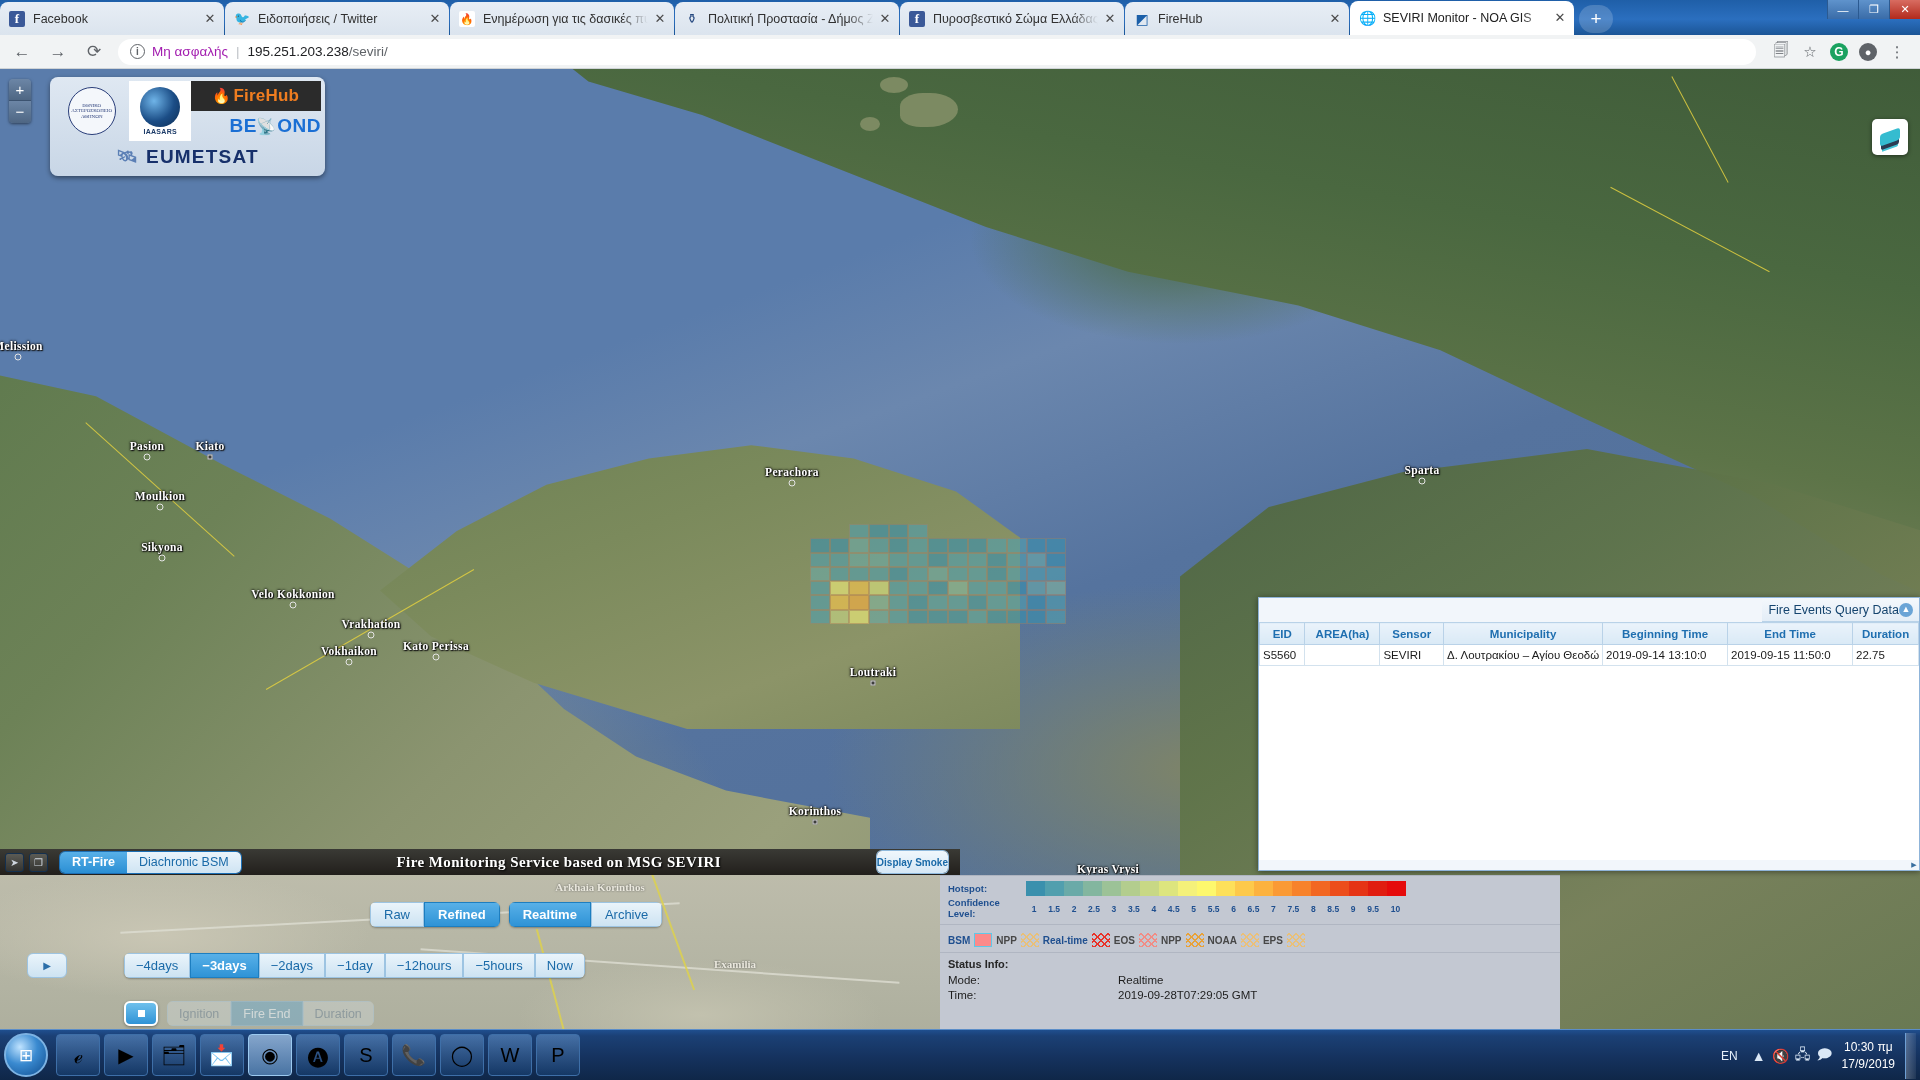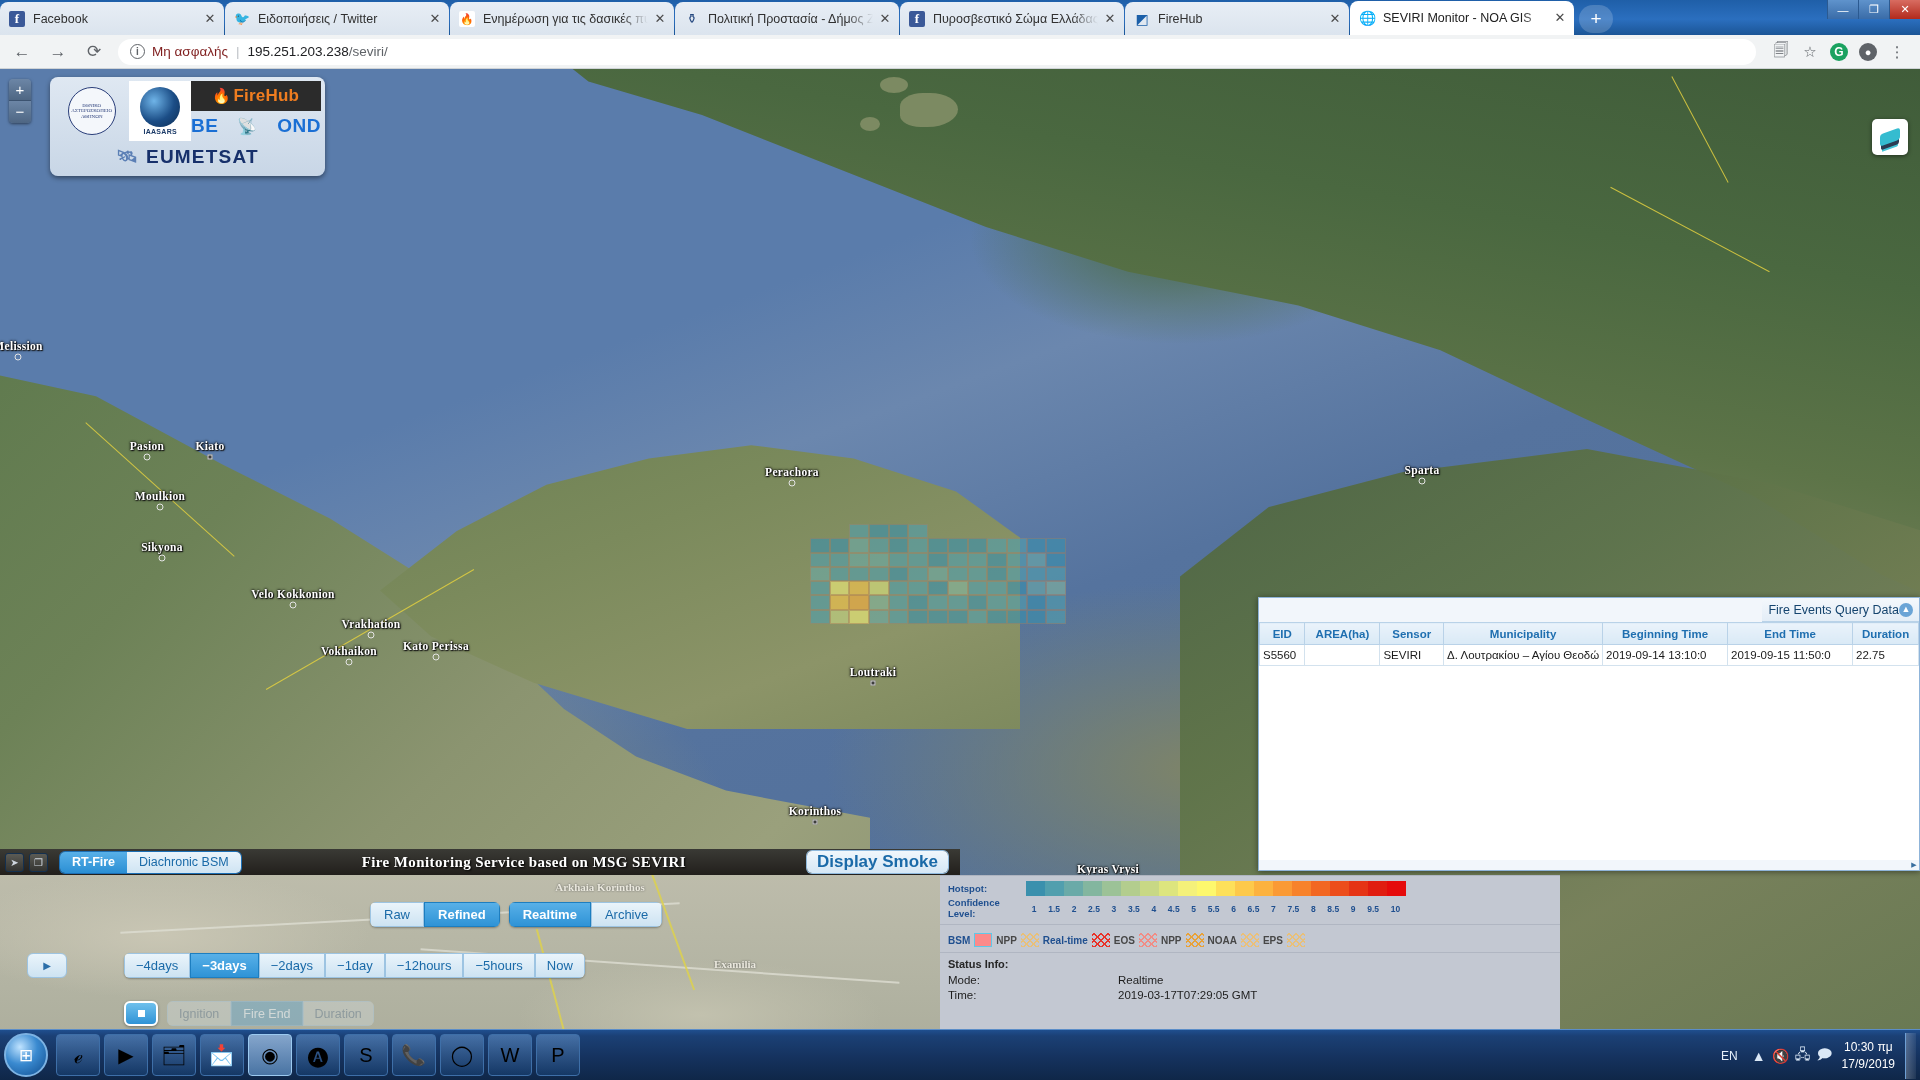--- a/index.html
+++ b/index.html
@@ -42,21 +42,21 @@
   .fi-globe { color:#555; font-size:14px; line-height:16px; text-align:center; }
 
   .omnibar { position:absolute; left:0; top:35px; width:1920px; height:34px;
      background:#f1f3f4; border-bottom:1px solid #cfd3d6; display:flex; align-items:center; }
   .navbtn { width:28px; height:28px; margin-left:8px; color:#5f6368; font-size:17px;
      display:flex; align-items:center; justify-content:center; }
   .urlbox { flex:1 1 auto; height:26px; margin:0 10px 0 10px; background:#fff; border-radius:13px;
      display:flex; align-items:center; padding:0 12px; font-size:13.5px; color:#202124; }
   .infoicon { width:15px; height:15px; border:1.4px solid #5f6368; border-radius:50%;
      color:#5f6368; font-size:10px; line-height:13px; text-align:center; margin-right:7px; font-weight:bold;}
-  .notsecure { color:#7f1d1d; margin-right:8px; }
+  .notsecure { color:#a21caf; margin-right:8px; }
   .usep { color:#bdc1c6; margin-right:8px; }
   .url { color:#5f6368; }
   .url b { color:#202124; font-weight:normal; }
   .baricons { display:flex; align-items:center; padding-right:9px; }
   .baricons > span { width:28px; height:28px; display:flex; align-items:center; justify-content:center;
      font-size:15px; color:#5f6368; margin-left:1px;}
   .gicon { width:18px;height:18px;border-radius:50%;background:#1aa260;color:#fff;font-size:12px;
      display:flex;align-items:center;justify-content:center;font-weight:bold;}
   .avicon { width:18px;height:18px;border-radius:50%;background:#5f6368;color:#fff;font-size:11px;
      display:flex;align-items:center;justify-content:center;}
@@ -123,21 +123,21 @@
      font-size:5px;color:#2a3e7a;display:flex;align-items:center;justify-content:center;text-align:center;
      line-height:1.1; font-family:"Liberation Serif",serif;}
   .iaasars { width:54px; text-align:center; }
   .iaasars .orb { width:40px;height:40px;border-radius:50%;margin:0 auto;
      background:radial-gradient(circle at 35% 35%,#6fb4e8 0%,#1b4d86 55%,#0d2c52 100%); }
   .iaasars .cap { font-size:7px; font-weight:bold; color:#1b3a67; letter-spacing:.3px; margin-top:1px;}
   .firehub { height:30px; background:#2b2b2b; display:flex; align-items:center; justify-content:center; }
   .firehub .fh { color:#f07d20; font-weight:bold; font-size:17px; letter-spacing:.2px;
      font-family:"Liberation Sans",sans-serif;}
   .firehub .flame { font-size:15px; margin-right:2px; }
-  .beyond { height:30px; display:flex; align-items:center; justify-content:space-between;
+  .beyond { height:30px; display:flex; align-items:center; justify-content:flex-end;
      color:#1a6fd4; font-weight:bold; font-size:19px; letter-spacing:.5px; }
   .beyond .dish { color:#1a4f96; font-size:16px; }
   .eumetsat { height:31px; display:flex; align-items:center; justify-content:center;
      color:#17306b; font-weight:bold; font-size:19px; letter-spacing:1.2px; }
   .eumetsat .sat { color:#5b7fb5; font-size:17px; margin-right:7px; }
 
   .layerbtn { position:absolute; right:12px; top:50px; width:36px; height:36px; background:#fff;
      border-radius:5px; box-shadow:0 1px 4px rgba(0,0,0,.5); display:flex; align-items:center; justify-content:center;}
   .layerbtn .l1 { width:20px;height:12px;background:#35bcd0;transform:skewY(-20deg);border-radius:3px;
      box-shadow:0 5px 0 -1px #2b3b52, 0 8px 0 -2px #45c4d6;}
@@ -166,22 +166,22 @@
      background:linear-gradient(to bottom,#3a3a35,#221f1c); display:flex; align-items:center; }
   .sqbtn { width:19px;height:19px;margin-left:5px;border-radius:3px;
      background:linear-gradient(to bottom,#5b5b55,#343431); color:#cfd6de; font-size:10px;
      display:flex;align-items:center;justify-content:center; border:1px solid #14304f;}
   .modebtns { display:flex; margin-left:12px; border-radius:5px; overflow:hidden; box-shadow:0 0 0 1px #1c6fb5;}
   .modebtns div { height:21px; padding:0 12px; font-size:12.5px; display:flex; align-items:center;
      background:linear-gradient(to bottom,#eaf4fb,#cfe4f3); color:#1a6aa8; }
   .modebtns div.on { background:linear-gradient(to bottom,#58b0e8,#2b8fd4); color:#fff; font-weight:bold;}
   .svctitle { flex:1 1 auto; text-align:center; color:#ffffff; font-family:"Liberation Serif",serif;
      font-weight:bold; font-size:15px; letter-spacing:.4px; text-shadow:1px 1px 2px #000; }
-  .smokebtn { margin-right:12px; height:22px; padding:0 10px; border-radius:5px;
-     background:linear-gradient(to bottom,#f0f7fc,#d5e7f5); color:#1a6aa8; font-size:17px; font-weight:bold;
+  .smokebtn { margin-right:12px; height:22px; padding:0 0; border-radius:5px;
+     background:linear-gradient(to bottom,#f0f7fc,#d5e7f5); color:#1a6aa8; font-size:10px; font-weight:bold;
      display:flex; align-items:center; box-shadow:0 0 0 1px #8fb9dc;}
 
   
   .lowmap { position:absolute; left:0; top:806px; width:960px; height:205px;
      background:
        radial-gradient(ellipse 300px 90px at 160px 60px, #c9c6b4 0%, rgba(201,198,180,0) 70%),
        radial-gradient(ellipse 260px 80px at 700px 140px, #c2c1ae 0%, rgba(194,193,174,0) 70%),
        linear-gradient(to bottom,#bdbcab,#b2b3a2 55%,#a9ab99);
      overflow:hidden; }
   .lowmap .rd { position:absolute; background:#ddddd2; height:2px; opacity:.8; }
@@ -698,21 +698,21 @@
 
       <div class="statusgrid">
         <h4>Status Info:</h4>
         <div id="statusrows">
             <div class="srow">
               <span class="skey">Mode:</span>
               <span class="sval">Realtime</span>
             </div>
             <div class="srow">
               <span class="skey">Time:</span>
-              <span class="sval">2019-03-17T07:29:05 GMT</span>
+              <span class="sval">2019-09-28T07:29:05 GMT</span>
             </div>
           </div>
       </div>
     </div>
 
   </div>
 
   <div class="taskbar">
     <div class="startorb">⊞</div>
     <div class="tbitems" id="tbitems">

